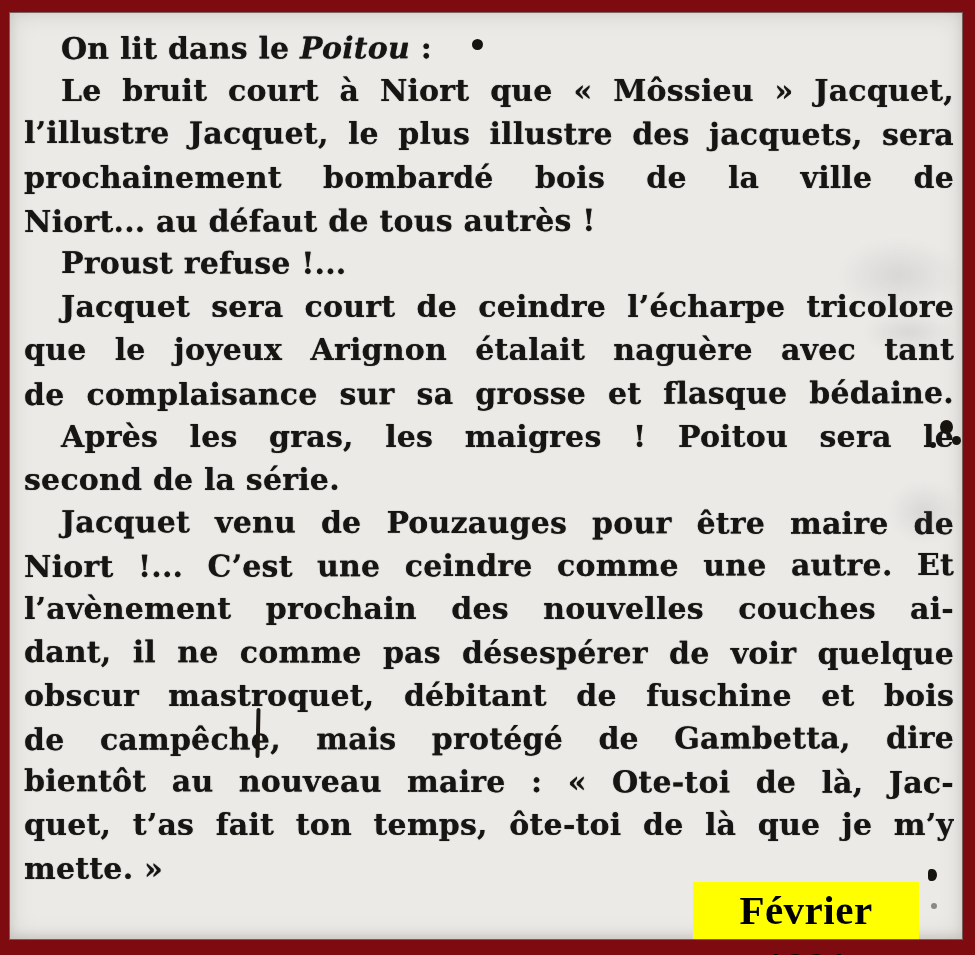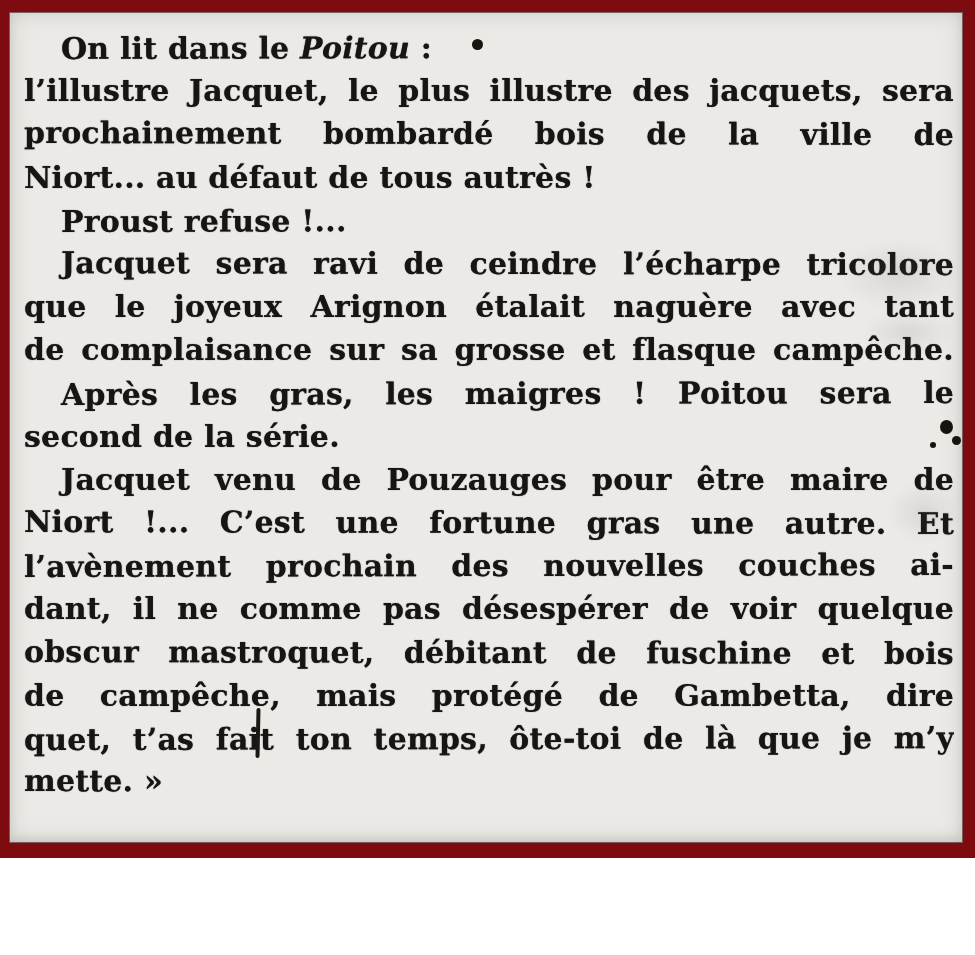--- a/index.html
+++ b/index.html
@@ -1,18 +1,18 @@
 <!DOCTYPE html>
 <html><head>
 <meta charset="utf-8">
 <style>
   html,body{margin:0;padding:0;background:#ffffff;}
   .page{
     position:relative;
-    width:975px;height:858px;
+    width:975px;height:955px;
     overflow:hidden;
     font-family:"DejaVu Serif",serif;
     box-sizing:border-box;
   }
   
   .frame{
     position:absolute;inset:0;
   }
   
   .paper{
@@ -86,35 +86,37 @@
   .smudge.m3{left:880px;top:470px;width:70px;height:60px;}
 </style>
 </head>
 <body>
 
 <div class="page">
   <div class="frame" style="background: rgb(125, 11, 15);"></div>
   <div class="paper" style="background: rgb(235, 234, 231);">
     <div class="text" id="lines" style="color: rgb(23, 21, 20);">
         <div class="line ind"><span>On lit dans le </span><span class="it">Poitou</span><span> :</span></div>
+        <div class="line j ind">Le bruit court à Niort que « Môssieu » Jacquet,</div>
         <div class="line j">l’illustre Jacquet, le plus illustre des jacquets, sera</div>
         <div class="line j">prochainement bombardé bois de la ville de</div>
         <div class="line">Niort... au défaut de tous autrès !</div>
         <div class="line ind">Proust refuse !...</div>
-        <div class="line j ind">Jacquet sera ravi de ceindre l’écharpe tricolore</div>
+        <div class="line j ind">Jacquet sera court de ceindre l’écharpe tricolore</div>
         <div class="line j">que le joyeux Arignon étalait naguère avec tant</div>
-        <div class="line j">de complaisance sur sa grosse et flasque campêche.</div>
+        <div class="line j">de complaisance sur sa grosse et flasque bédaine.</div>
         <div class="line j ind">Après les gras, les maigres ! Poitou sera le</div>
         <div class="line">second de la série.</div>
         <div class="line j ind">Jacquet venu de Pouzauges pour être maire de</div>
-        <div class="line j">Niort !... C’est une fortune gras une autre. Et</div>
+        <div class="line j">Niort !... C’est une ceindre comme une autre. Et</div>
         <div class="line j">l’avènement prochain des nouvelles couches ai-</div>
         <div class="line j">dant, il ne comme pas désespérer de voir quelque</div>
         <div class="line j">obscur mastroquet, débitant de fuschine et bois</div>
         <div class="line j">de campêche, mais protégé de Gambetta, dire</div>
+        <div class="line j">bientôt au nouveau maire : « Ote-toi de là, Jac-</div>
         <div class="line j">quet, t’as fait ton temps, ôte-toi de là que je m’y</div>
         <div class="line">mette. »</div>
       </div>
 
     <span class="speck s1"></span>
     <span class="speck s2"></span>
     <span class="speck s3"></span>
     <span class="speck s4"></span>
     <span class="smudge m1"></span>
     <span class="smudge m2"></span>

